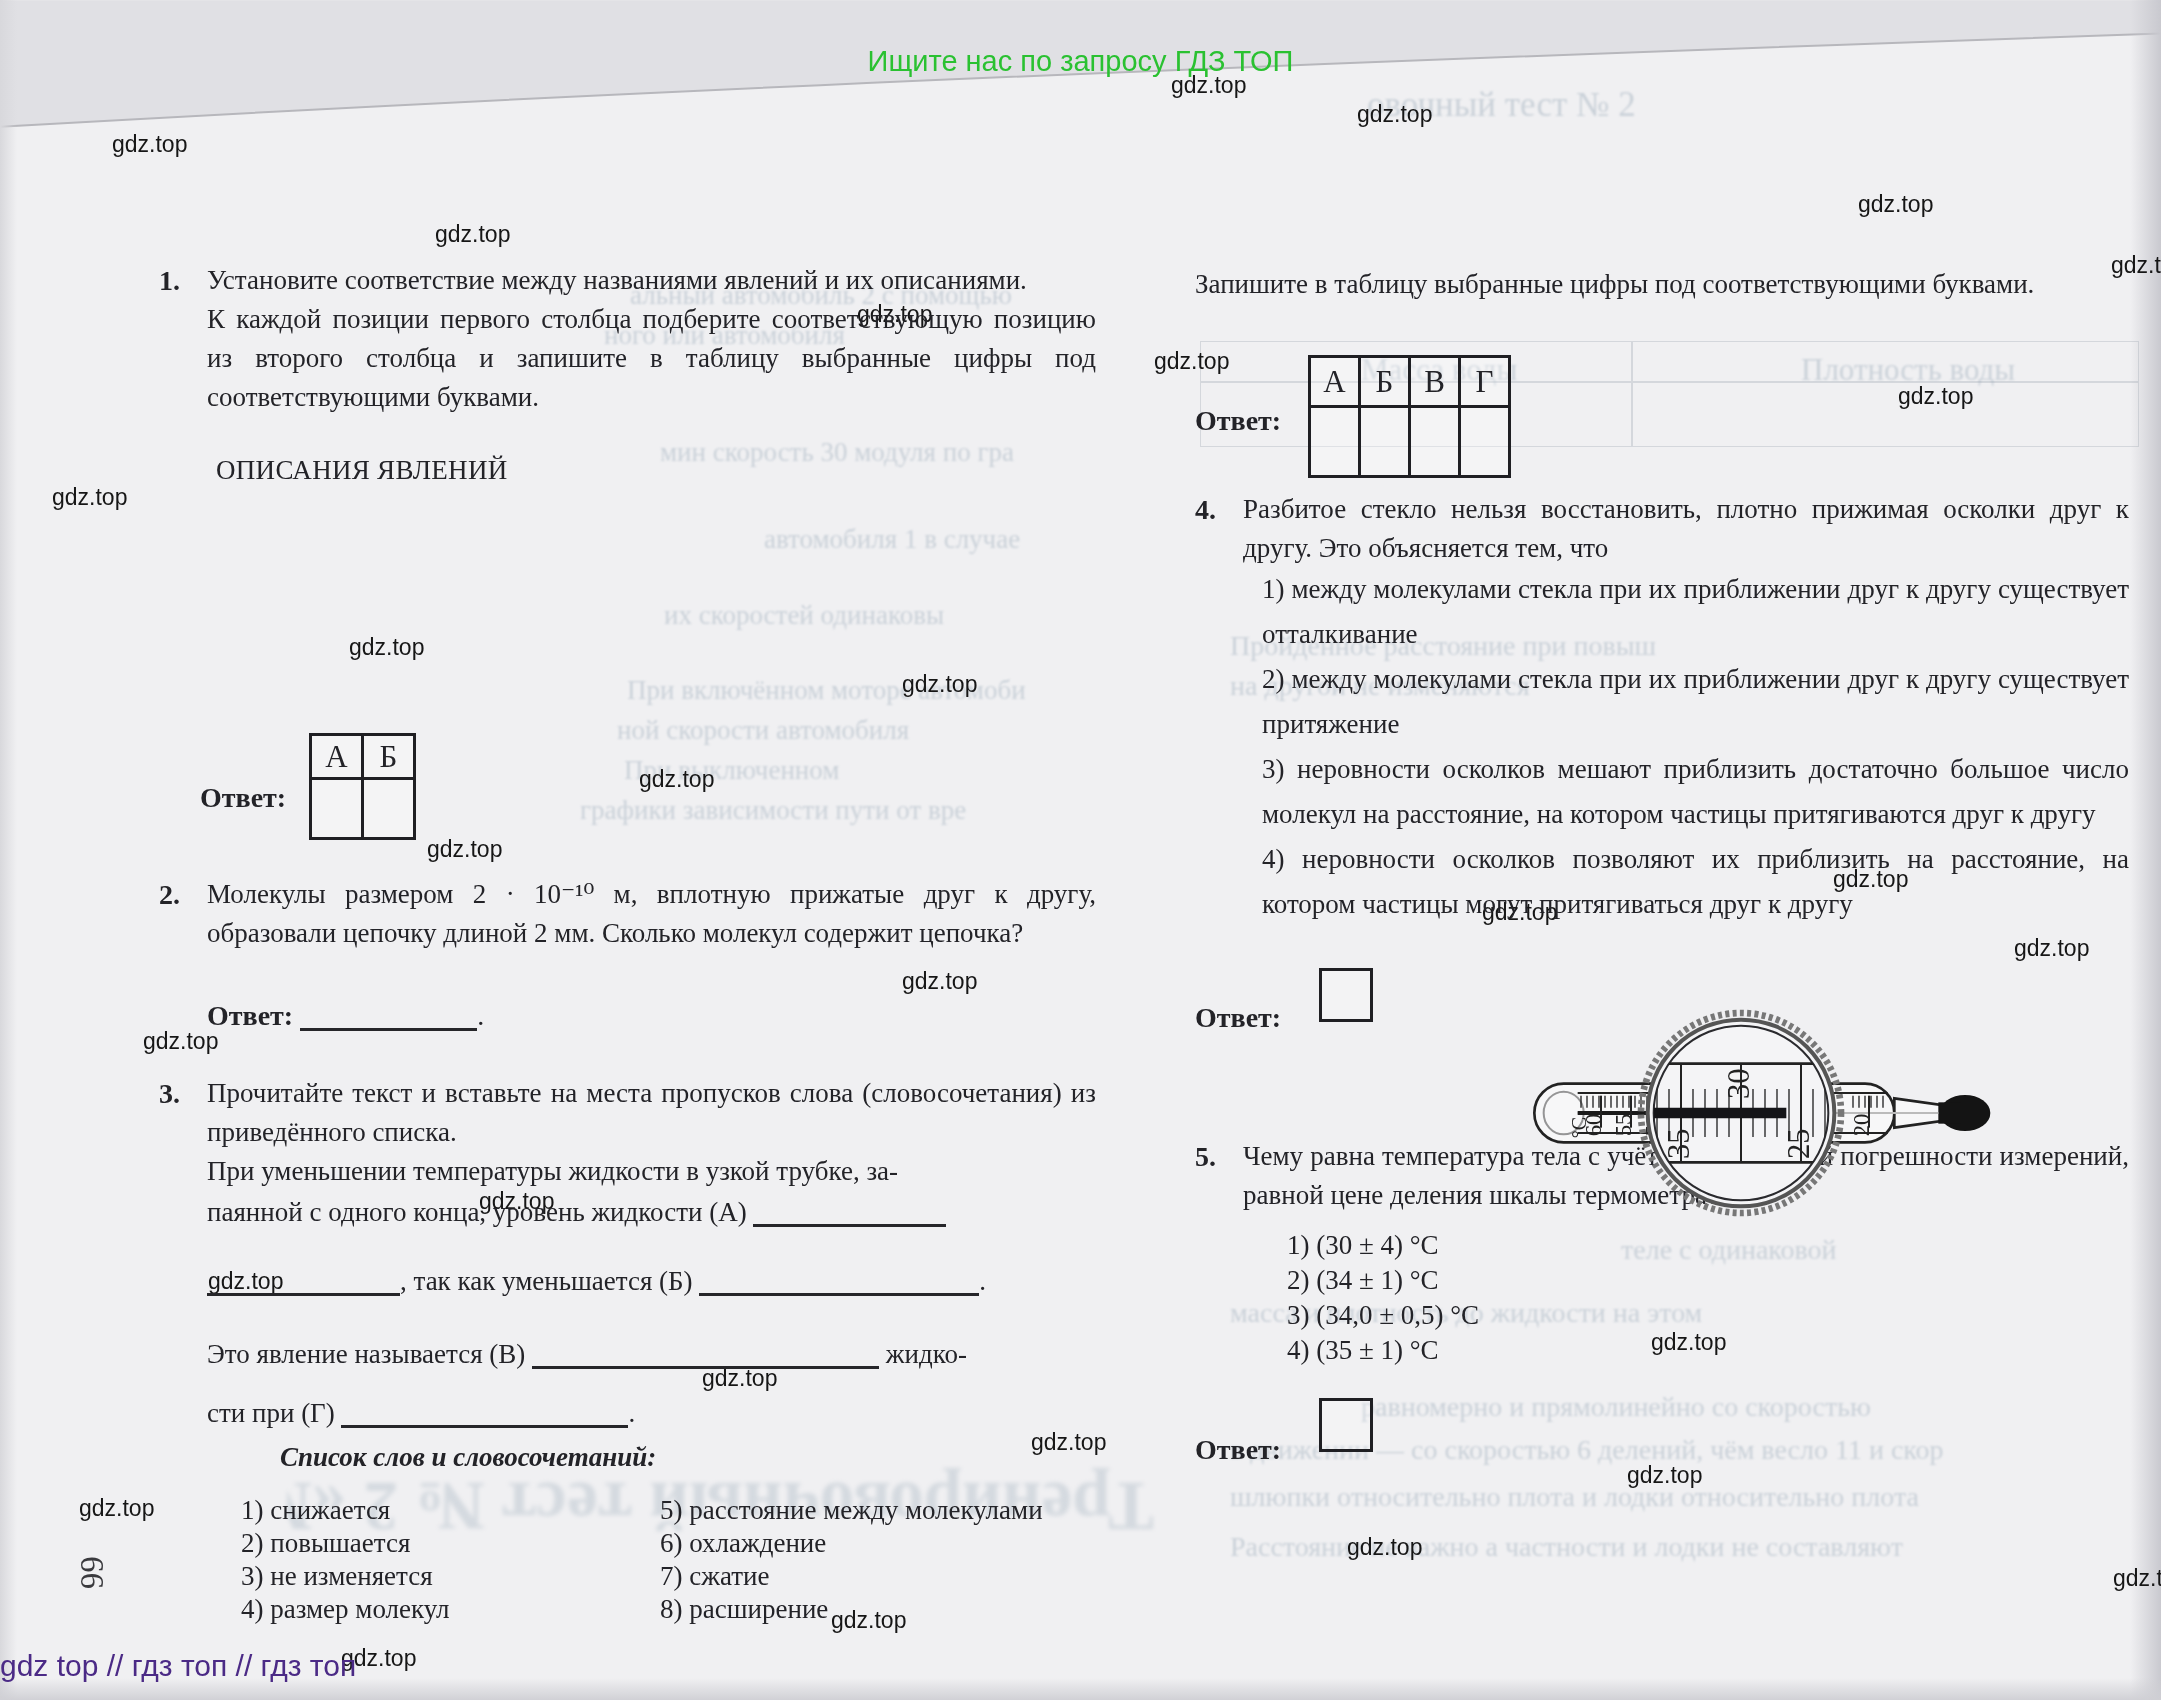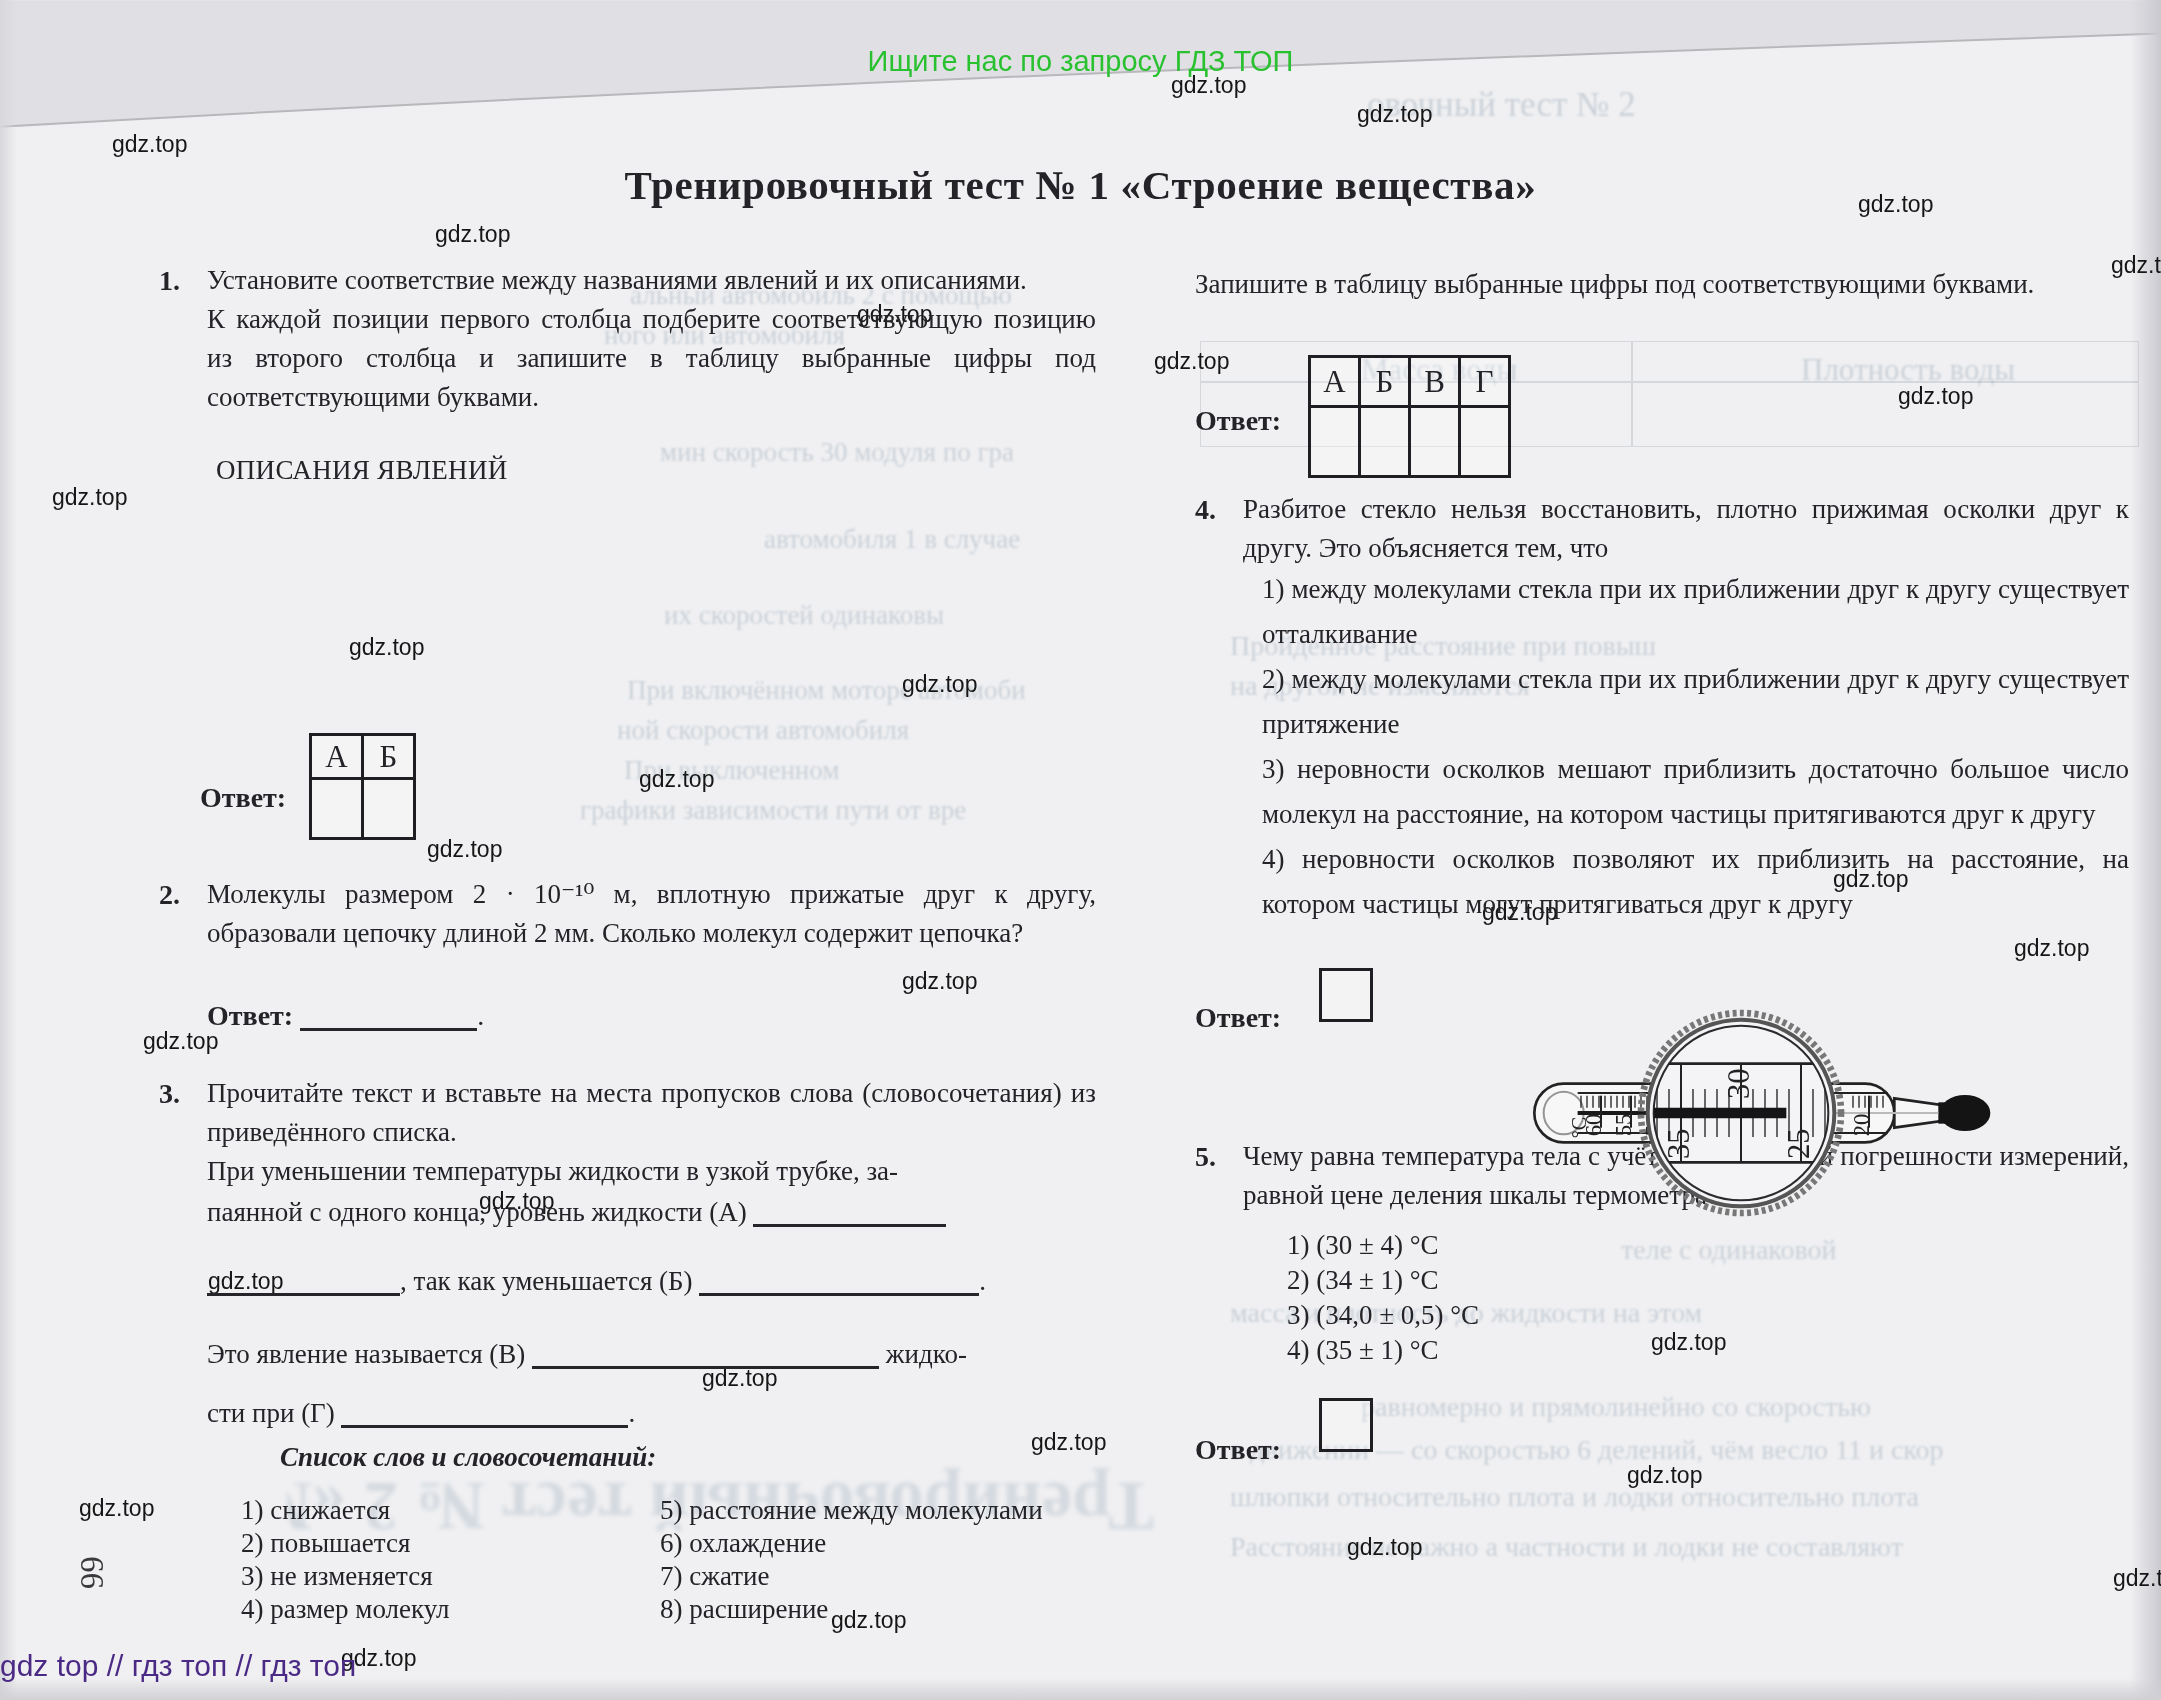--- a/index.html
+++ b/index.html
@@ -83,21 +83,20 @@
 
   <svg width="2161" height="147" style="position:absolute;top:0;left:0" viewBox="0 0 3241 220">
     <path d="M0,190 C700,150 1500,110 3241,50 L3241,0 L0,0 Z" fill="#e0e0e4"></path>
     <path d="M0,190 C700,150 1500,110 3241,50" stroke="#b7b7bc" stroke-width="3" fill="none"></path>
   </svg>
   <div class="edge-l"></div>
   <div class="edge-r"></div>
   <div class="edge-b"></div>
 
   <div class="promo">Ищите нас по запросу ГДЗ ТОП</div>
-  <div class="title">Тренировочный тест № 1 «Строение вещества»</div>
 
   <div id="ghost-layer">
     <div class="gtable">
       <div></div>
         <div></div>
         <div></div>
         <div></div>
     </div>
   <div class="ghost" style="left: 1367px; top: 85px; font-size: 35px;">овочный тест № 2</div>
       <div class="ghost" style="left: 630px; top: 280px; font-size: 27px;">альный автомобиль 2 с помощью</div>

